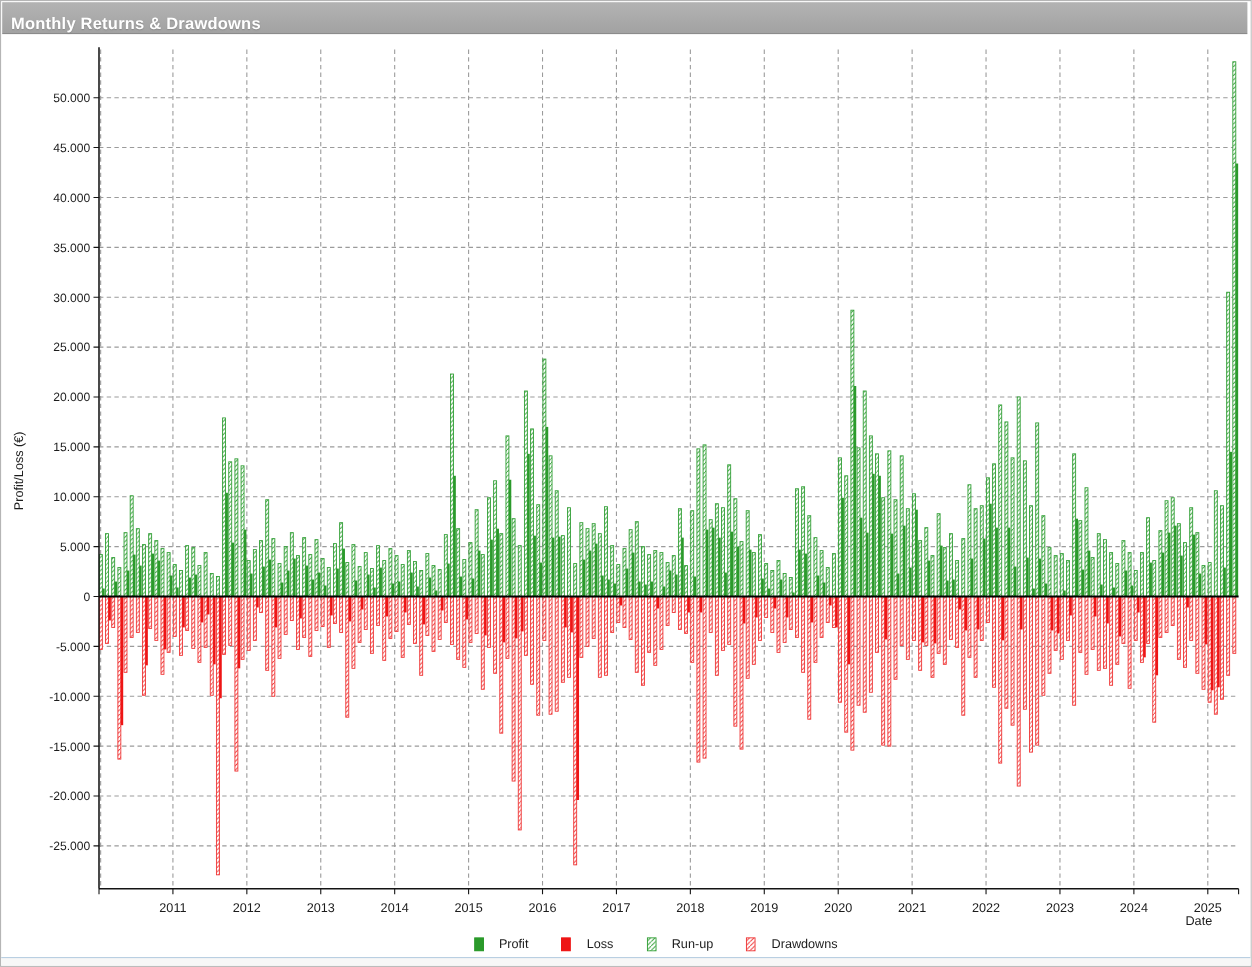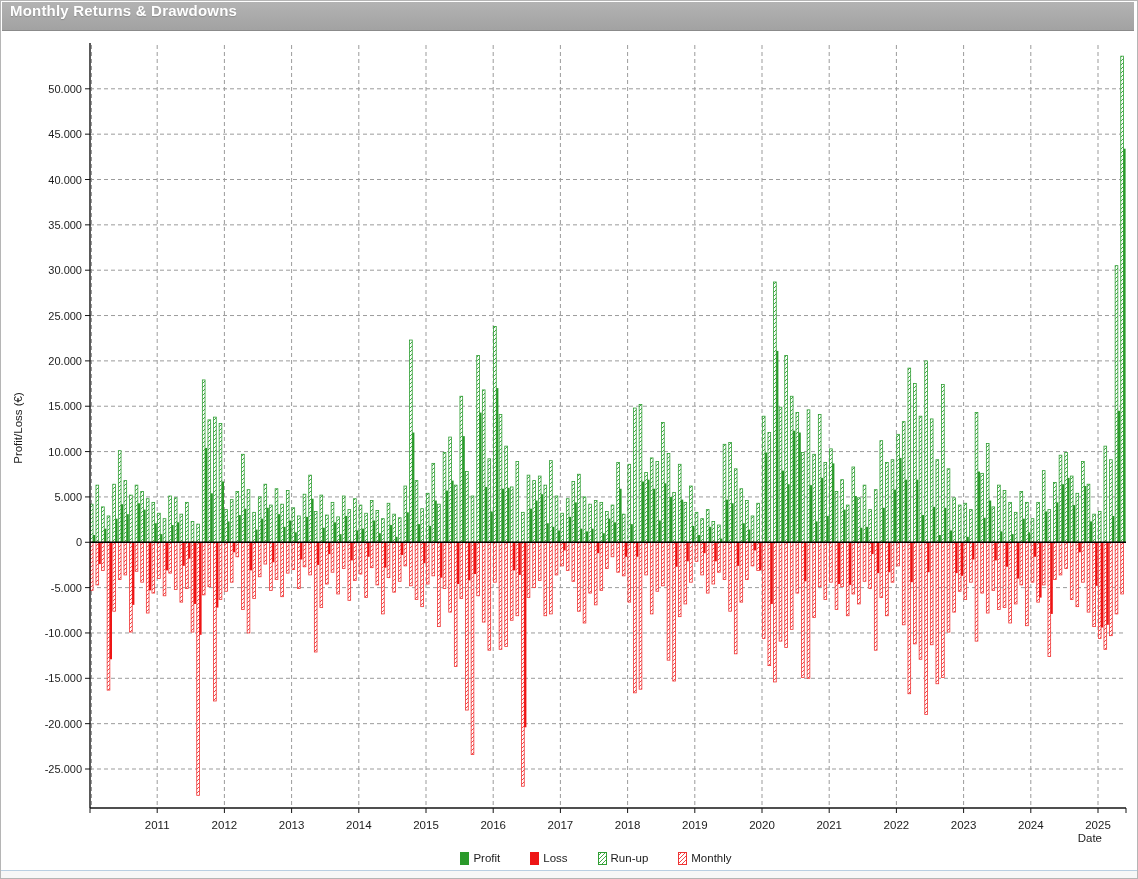--- a/index.html
+++ b/index.html
@@ -1,30 +1,30 @@
 <!DOCTYPE html>
 <html><head>
 <meta charset="utf-8">
 <style>
   html,body{margin:0;padding:0;background:#e8e8e8;font-family:"Liberation Sans",sans-serif;}
   .window{position:relative;width:1138px;height:879px;background:#ffffff;border:1px solid #b5b5b5;box-sizing:border-box;overflow:hidden;}
   .title-bar{position:absolute;top:1px;left:1px;width:1132px;height:29px;
     background:linear-gradient(#b3b3b3,#a2a2a2);border-bottom:1px solid #8b8b8b;
-    display:flex;align-items:flex-start;box-sizing:border-box;}
+    display:flex;align-items:flex-end;box-sizing:border-box;}
   .title-bar .title-text{color:#ffffff;font-size:15px;font-weight:bold;padding-left:8px;
     text-shadow:0 1px 1px rgba(120,120,120,.6);letter-spacing:.2px;white-space:nowrap;}
   .chart-layer{position:absolute;top:0;left:0;}
   .y-title-wrap{position:absolute;left:2px;top:47px;width:30px;height:760px;
     display:flex;align-items:center;justify-content:center;pointer-events:none;}
   .y-title-wrap span{transform:rotate(-90deg);white-space:nowrap;font-size:11.5px;color:#1c1c1c;}
   .x-title{position:absolute;left:89px;top:831px;width:1012px;text-align:right;
     font-size:11.5px;color:#1c1c1c;}
   .legend-row{position:absolute;left:89px;top:851px;width:1012px;display:flex;
     justify-content:center;align-items:center;gap:30px;}
-  .legend-item{display:flex;align-items:flex-start;gap:4px;font-size:11.5px;color:#1c1c1c;}
+  .legend-item{display:flex;align-items:center;gap:14px;font-size:11.5px;color:#1c1c1c;}
   .legend-item svg{display:block;}
   .bottom-strip{position:absolute;left:0;bottom:0;width:100%;height:7px;background:#f7f7f7;border-top:1px solid #b9cfe2;}
 </style>
 </head>
 <body>
 
 <div class="window">
 
   <div class="title-bar">
     <span class="title-text">Monthly Returns &amp; Drawdowns</span>
@@ -736,18 +736,18 @@
     <div class="legend-item">
       <svg width="9" height="13">
         <rect x="0.5" y="0.5" width="8" height="12" fill="url(#hatchG)" stroke="#2f9e33"></rect>
       </svg>
       <span>Run-up</span>
     </div>
     <div class="legend-item">
       <svg width="9" height="13">
         <rect x="0.5" y="0.5" width="8" height="12" fill="url(#hatchR)" stroke="#ef3333"></rect>
       </svg>
-      <span>Monthly</span>
+      <span>Drawdowns</span>
     </div>
   </div>
 
   <div class="bottom-strip"></div>
 </div>
 
 </body></html>

